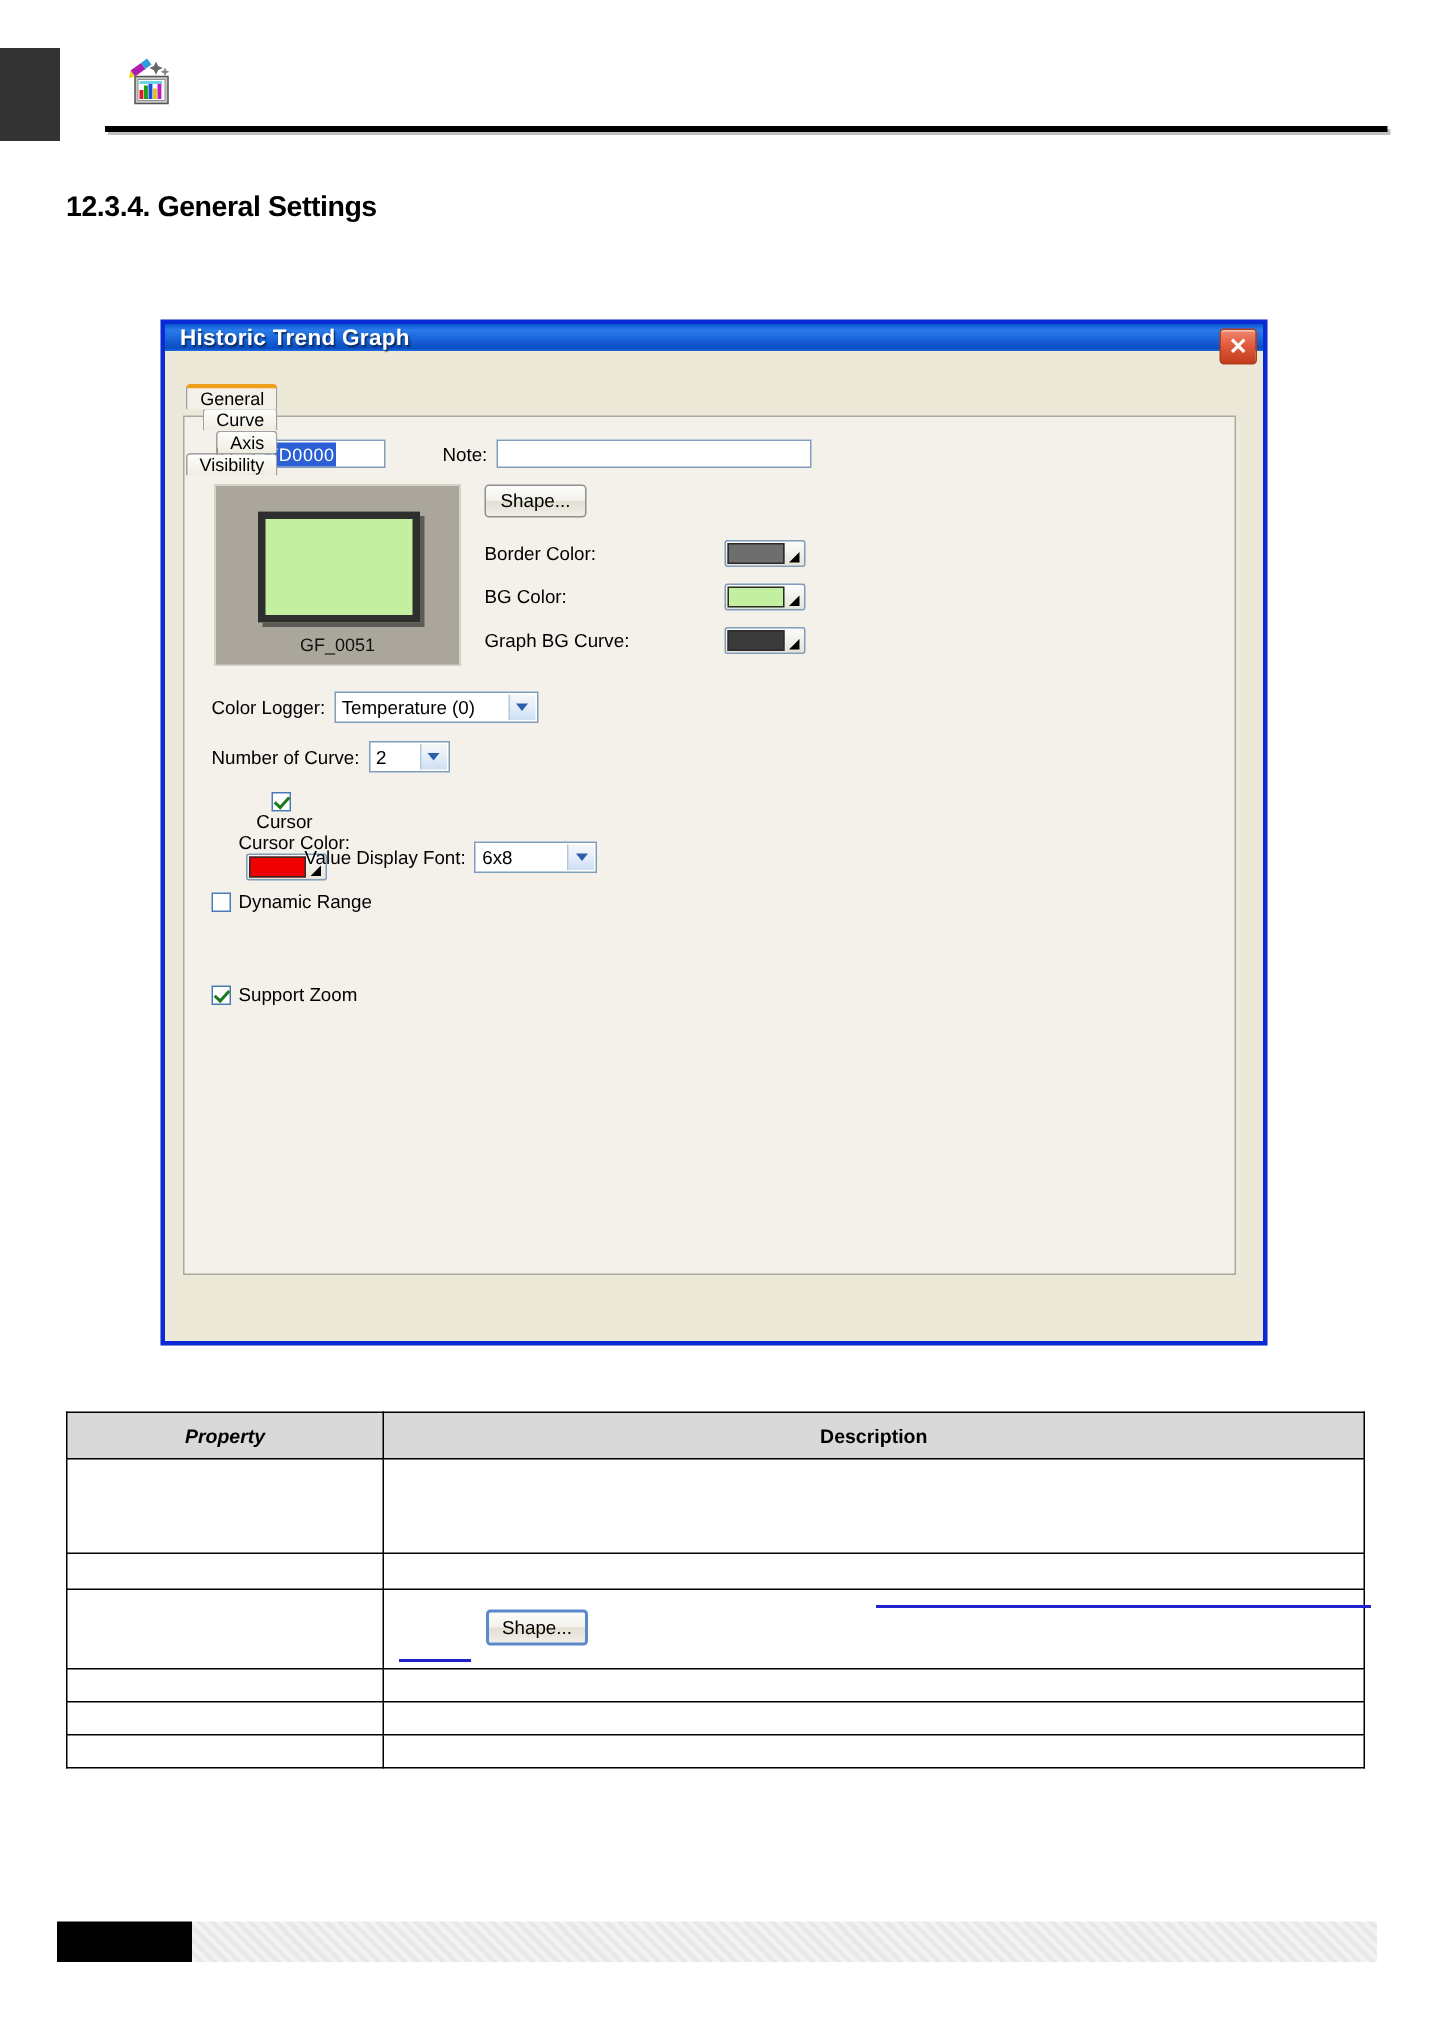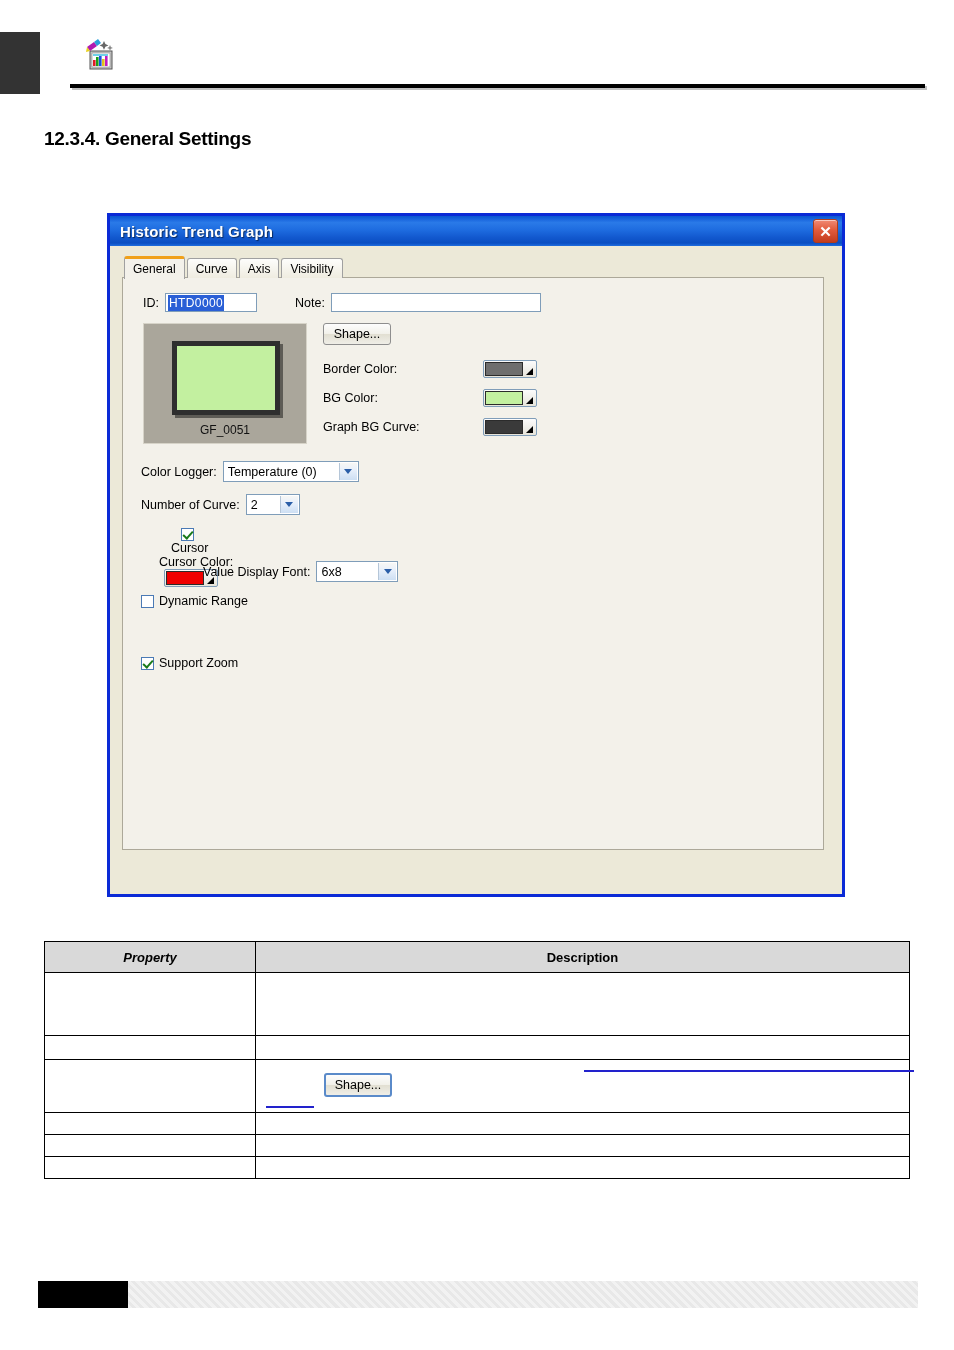--- a/index.html
+++ b/index.html
@@ -53,21 +53,21 @@
   
   #dialog {
     position: absolute;
     left: 107px; top: 213px;
     width: 738px; height: 684px;
     border: 3px solid #0a2ad6;
     background: #ece9d8;
     box-sizing: border-box;
   }
   .titlebar {
-    height: 30px;
+    height: 18px;
     background: linear-gradient(to bottom,
         #0b57cf 0%, #1561db 8%, #2a7ae8 22%,
         #1e6ce0 46%, #1258ce 72%, #0a4ec2 90%, #1f6ddf 100%);
     display: flex;
     align-items: center;
     position: relative;
   }
   .titlebar-text {
     color: #ffffff;
     font-size: 15px;
@@ -102,20 +102,21 @@
   }
 
   
   .tabstrip {
     position: absolute;
     left: 14px; top: 10px;
     height: 22px;
     display: flex;
     align-items: flex-end;
     z-index: 3;
+    flex-direction: column;
   }
   .tab {
     height: 20px;
     padding: 0 8px;
     margin-right: 2px;
     background: linear-gradient(to bottom,#fdfdfb 0%, #efece0 100%);
     border: 1px solid #a0a0a0;
     border-bottom: none;
     border-radius: 3px 3px 0 0;
     font-size: 12px;

